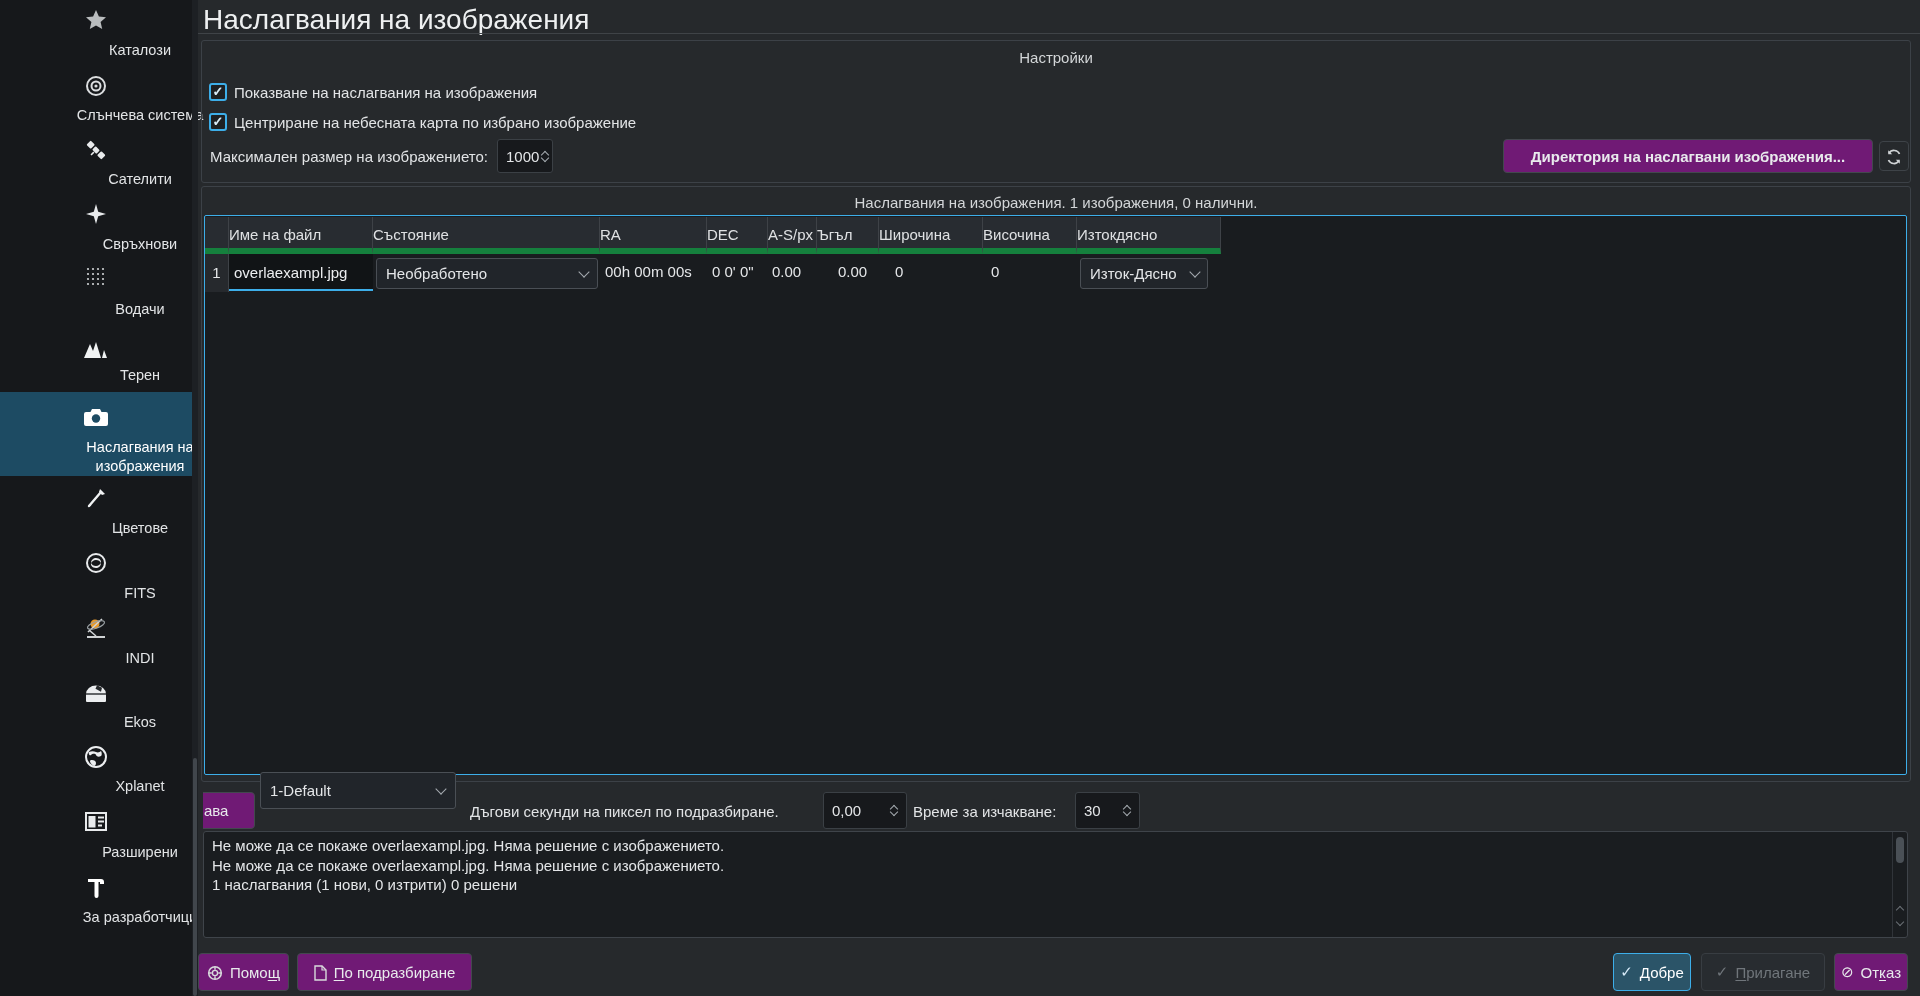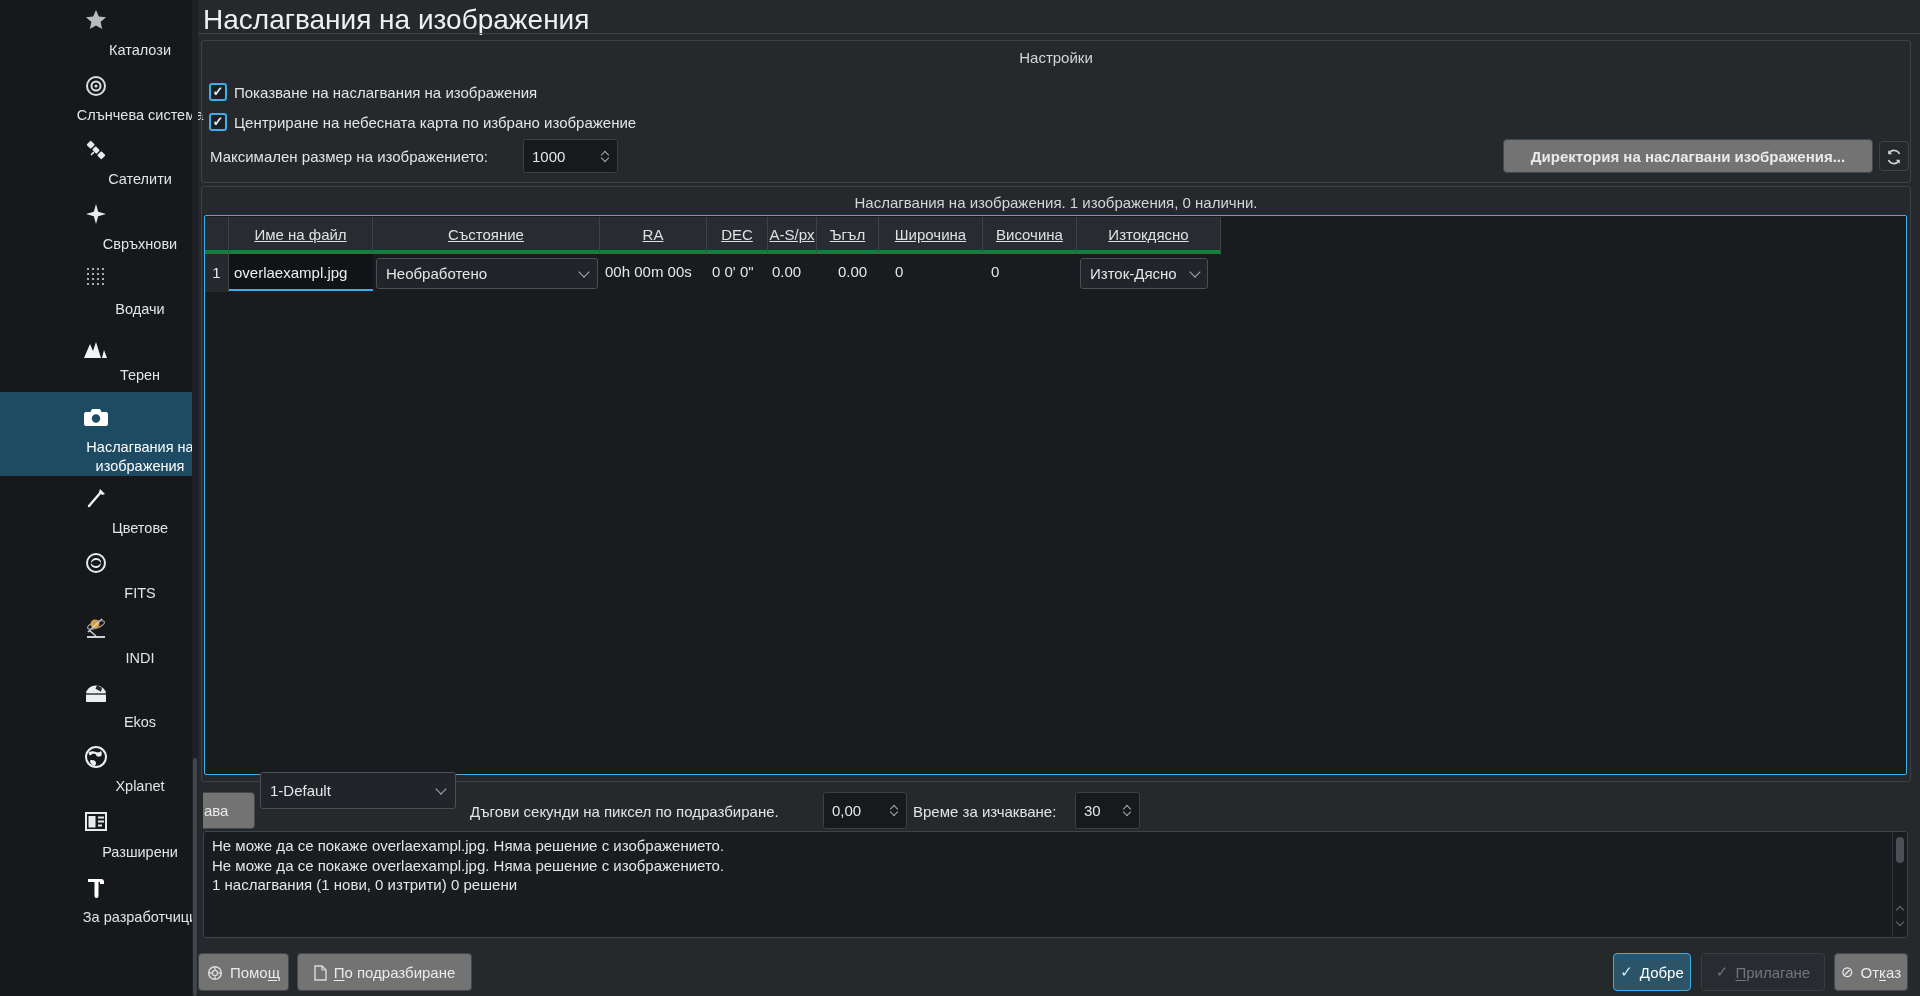--- a/index.html
+++ b/index.html
@@ -8,41 +8,41 @@
         background:#26292c;}
   .abs{position:absolute;}
   
   #sidebar{left:0;top:0;width:192px;height:996px;background:#16181b;}
   .side-label{left:0;width:192px;text-align:center;font-size:14.5px;color:#e2e4e6;padding-left:44px;}
   .side-icon{left:0;width:192px;height:26px;text-align:center;}
   .side-sel{left:0;width:192px;background:#1d4b63;}
   
   .groupbox{border:1px solid #3c4147;border-radius:3px;}
   .gtitle{text-align:center;color:#d3d6d8;}
-  .btn{box-sizing:border-box;border:1px solid #43484e;border-radius:4px;background:#737373;
+  .btn{box-sizing:border-box;border:1px solid #43484e;border-radius:4px;background:#701a75;
        display:flex;align-items:center;justify-content:center;gap:7px;color:#e8eaec;}
   .btn.disabled{border-color:#383d42;background:#282c30;color:#70767b;}
   .btn.primary{background:#2b5468;border-color:#3daee9;}
   .input{box-sizing:border-box;background:#17191c;border:1px solid #3b4045;border-radius:3px;
          display:flex;align-items:center;}
   .combo{box-sizing:border-box;background:#21252a;border:1px solid #4a4f55;border-radius:3px;
          display:flex;align-items:center;}
   .combo .txt{padding-left:9px;flex:1;white-space:nowrap;overflow:hidden;}
   .spin-val{padding-left:8px;flex:1;}
   .spin-btns{width:20px;display:flex;flex-direction:column;align-items:center;gap:5px;margin-right:2px;}
   .chev{display:inline-block;width:7px;height:7px;border-right:1.6px solid #a5abb0;border-bottom:1.6px solid #a5abb0;}
   .chev.down{transform:rotate(45deg);margin-top:-4px;}
   .chev.up{transform:rotate(-135deg);margin-bottom:-4px;}
   .chev.small{width:5px;height:5px;}
   .checkbox{box-sizing:border-box;width:18px;height:18px;border:2px solid #3daee9;border-radius:3px;
             background:#1d2023;color:#d9ecf9;font-size:13px;font-weight:bold;line-height:14px;text-align:center;}
   
   #tablewrap{box-sizing:border-box;background:#191c1f;border:1.5px solid #3daee9;border-radius:2px;}
   .hcell{box-sizing:border-box;top:217px;height:37px;background:#282c31;border-right:1px solid #3e4247;
-         border-bottom:4px solid #15803d;line-height:36px;text-align:center;color:#dfe1e3;text-decoration:underline;}
+         border-bottom:6px solid #15803d;line-height:36px;text-align:left;color:#dfe1e3;}
   .vhead{box-sizing:border-box;background:#26292d;border-right:1px solid #3e4247;text-align:center;}
   .cellval{line-height:38px;white-space:nowrap;}
   .loglines{line-height:19.5px;white-space:nowrap;}
   .sep{background:#3f4347;height:1px;}
   .icon-svg{display:inline-block;vertical-align:middle;}
   u{text-underline-offset:2px;}
 </style>
 </head>
 <body>
 
@@ -200,21 +200,21 @@
     <div class="abs gtitle" style="left:0;top:8px;width:1708px">Настройки</div>
   </div>
 
   <div class="abs checkbox" style="left:209px;top:83px"><span>✓</span></div>
   <div class="abs" style="left:234px;top:84px;color:#e2e4e6">Показване на наслагвания на изображения</div>
 
   <div class="abs checkbox" style="left:209px;top:113px"><span>✓</span></div>
   <div class="abs" style="left:234px;top:114px;color:#e2e4e6">Центриране на небесната карта по избрано изображение</div>
 
   <div class="abs" style="left:210px;top:148px;color:#e2e4e6">Максимален размер на изображението:</div>
-  <div class="abs input" style="left:523px;top:139px;width:95px;height:34px">
+  <div class="abs input" style="left:497px;top:139px;width:56px;height:34px">
     <span class="spin-val">1000</span>
     <span class="spin-btns">
         <span class="chev up small"></span>
         <span class="chev down small"></span>
       </span>
   </div>
 
   <div class="abs btn" style="left:1503px;top:139px;width:370px;height:34px;font-weight:600">
     <span>Директория на наслагвани изображения...</span>
   </div>

